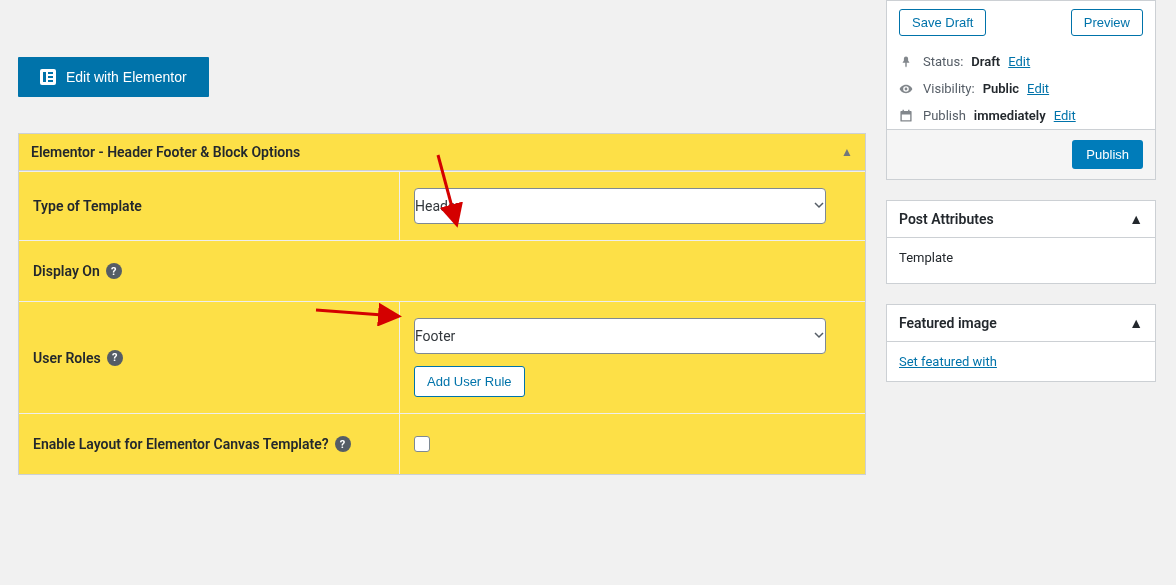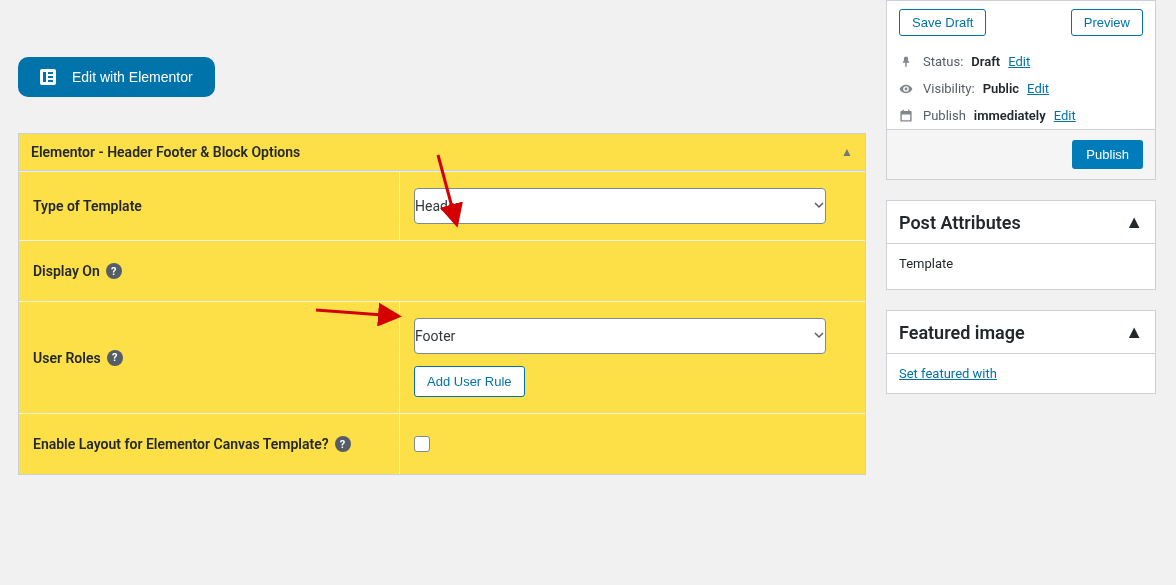--- a/index.html
+++ b/index.html
@@ -30,25 +30,25 @@
     outline: none;
     box-shadow: 0 0 0 1px #007cba;
     color: #32373c;
   }
   .btn-blue-big {
     background: #0073aa;
     color:#fff;
     border:none;
     padding: 12px 22px;
     font-size:14px;
-    border-radius:10px;
+    border-radius:1px;
     cursor:pointer;
     display:inline-flex;
     align-items:center;
-    gap:16px;
+    gap:10px;
     margin-top:52px;
   }
   .elementor-icon {
     width:16px;height:16px;background:#fff;border-radius:2px;display:inline-flex;align-items:center;justify-content:center;
   }
   .elementor-icon svg{width:10px;height:10px;fill:#0073aa;}
   .panel {
     margin-top: 36px;
     border: 1px solid #ccd0d4;
     background: #fde047;
@@ -119,21 +119,21 @@
     width: 270px;
   }
   .sidebox {
     border:1px solid #ccd0d4;
     background:#fff;
     margin-bottom:20px;
   }
   .sidebox-header{
     display:flex;justify-content:space-between;align-items:center;
     padding:10px 12px;border-bottom:1px solid #ccd0d4;
-    font-size:18px;font-weight:600;color:#23282d;
+    font-size:14px;font-weight:600;color:#23282d;
   }
   .sidebox-body{padding:12px;}
   .pub-actions{
     display:flex;justify-content:space-between;align-items:center;
     padding: 8px 12px 12px 12px;
   }
   .btn-outline-sm{
     border:1px solid #0073aa;color:#0073aa;background:#fff;border-radius:3px;padding:5px 12px;font-size:13px;cursor:pointer;
   }
   .meta-row{

